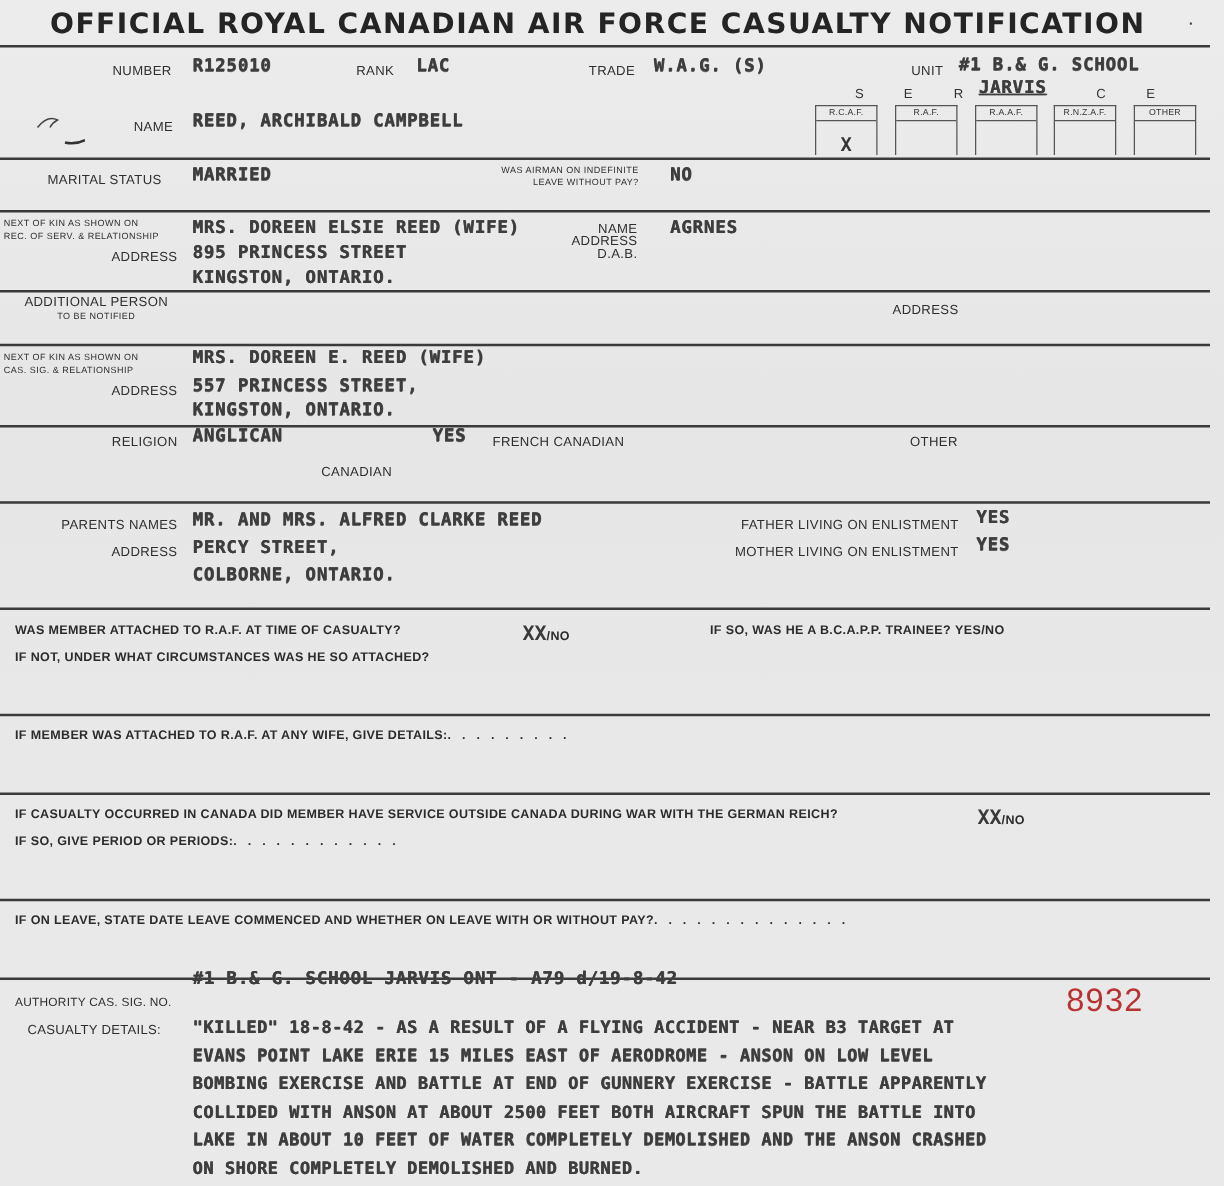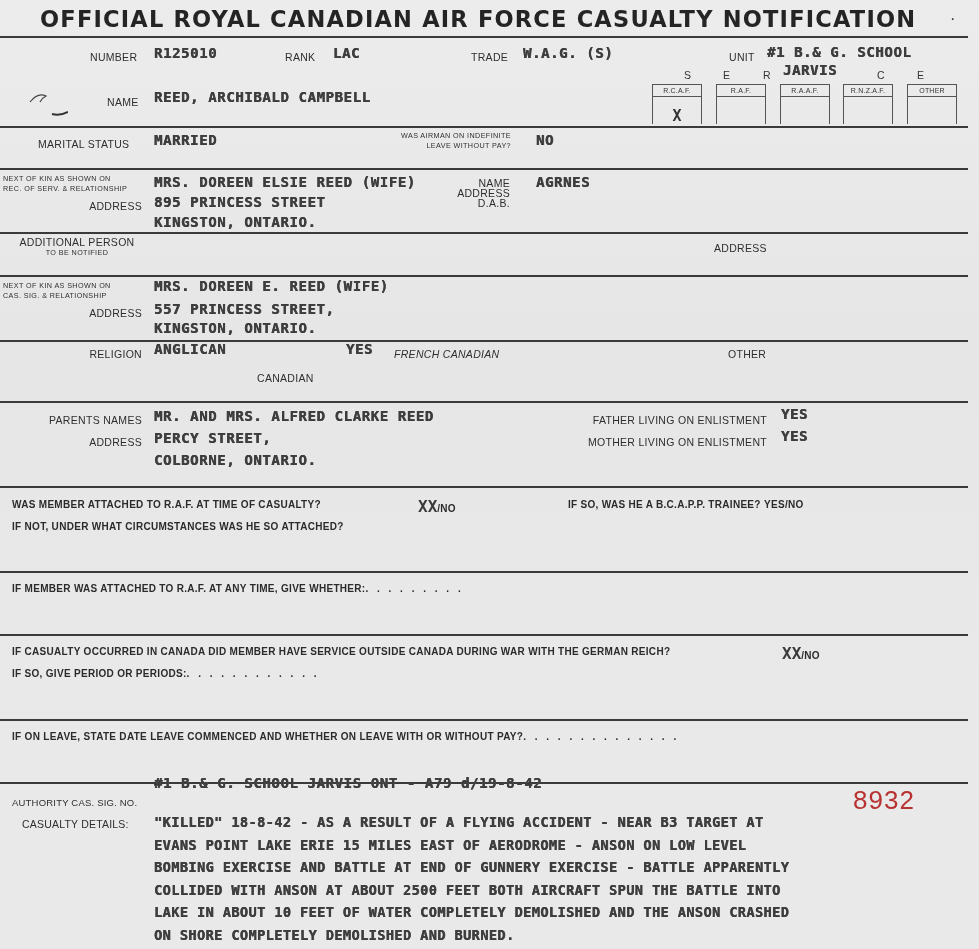--- a/index.html
+++ b/index.html
@@ -64,21 +64,21 @@
   </svg>
 
   <div class="abs lbl" style="left:90px; top:51px;">NUMBER</div>
   <div class="abs tw" style="left:154px; top:45px;">R125010</div>
   <div class="abs lbl" style="left:285px; top:51px;">RANK</div>
   <div class="abs tw" style="left:333px; top:45px;">LAC</div>
   <div class="abs lbl" style="left:471px; top:51px;">TRADE</div>
   <div class="abs tw" style="left:523px; top:45px;">W.A.G. (S)</div>
   <div class="abs lbl" style="left:729px; top:51px;">UNIT</div>
   <div class="abs tw" style="left:767px; top:44px;">#1 B.&amp; G. SCHOOL</div>
-  <div class="abs tw" style="left:783px; top:62px;">JARVIS</div>
+  <div class="abs tw" style="left:783px; top:62px;text-decoration:underline;">JARVIS</div>
 
   <div class="abs svc-letter" style="left:684px; top:69px;">S</div>
   <div class="abs svc-letter" style="left:723px; top:69px;">E</div>
   <div class="abs svc-letter" style="left:763px; top:69px;">R</div>
   <div class="abs svc-letter" style="left:877px; top:69px;">C</div>
   <div class="abs svc-letter" style="left:917px; top:69px;">E</div>
 
   <div class="svc-box" style="left:652px; top:84px;">
     <div class="head">R.C.A.F.</div>
     <div class="mark">X</div>
@@ -143,21 +143,21 @@
   <div class="abs tw" style="left:154px; top:278px;">MRS. DOREEN E. REED (WIFE)</div>
   <div class="abs lbl right" style="left:60px; width:82px; top:307px;">ADDRESS</div>
   <div class="abs tw" style="left:154px; top:301px;">557 PRINCESS STREET,</div>
   <div class="abs tw" style="left:154px; top:320px;">KINGSTON, ONTARIO.</div>
   <div class="rule" style="top:340px;"></div>
 
   <div class="abs lbl right" style="left:40px; width:102px; top:348px;">RELIGION</div>
   <div class="abs tw" style="left:154px; top:341px;">ANGLICAN</div>
   <div class="abs lbl" style="left:257px; top:348px;margin-top:24px;">CANADIAN</div>
   <div class="abs tw" style="left:346px; top:341px;">YES</div>
-  <div class="abs lbl" style="left:394px; top:348px;font-style:italic;">FRENCH CANADIAN</div>
+  <div class="abs lbl" style="left:394px; top:348px;">FRENCH CANADIAN</div>
   <div class="abs lbl" style="left:728px; top:348px;">OTHER</div>
   <div class="rule" style="top:401px;"></div>
 
   <div class="abs lbl right" style="left:20px; width:122px; top:414px;">PARENTS NAMES</div>
   <div class="abs tw" style="left:154px; top:408px;">MR. AND MRS. ALFRED CLARKE REED</div>
   <div class="abs lbl right" style="left:60px; width:82px; top:436px;">ADDRESS</div>
   <div class="abs tw" style="left:154px; top:430px;">PERCY STREET,</div>
   <div class="abs tw" style="left:154px; top:452px;">COLBORNE, ONTARIO.</div>
   <div class="abs lbl right" style="left:540px; width:227px; top:414px;">FATHER LIVING ON ENLISTMENT</div>
   <div class="abs tw" style="left:781px; top:406px;">YES</div>
@@ -168,21 +168,21 @@
   <div class="abs q" style="left:12px; top:499px;">WAS MEMBER ATTACHED TO R.A.F. AT TIME OF CASUALTY?</div>
   <div class="abs" style="left:418px; top:497px;">
     <span class="strike">XX</span><span class="q">/NO</span>
   </div>
   <div class="abs q" style="left:524px; top:499px;padding-left:44px;">IF SO, WAS HE A B.C.A.P.P. TRAINEE?</div>
   <div class="abs q" style="left:764px; top:499px;">YES/NO</div>
   <div class="abs q" style="left:12px; top:521px;">IF NOT, UNDER WHAT CIRCUMSTANCES WAS HE SO ATTACHED?</div>
   <div class="rule" style="top:571px;"></div>
 
   <div class="abs q" style="left:12px; top:583px;">
-    <span>IF MEMBER WAS ATTACHED TO R.A.F. AT ANY TIME, GIVE WHETHER:</span><span class="dots">. . . . . . . . .</span>
+    <span>IF MEMBER WAS ATTACHED TO R.A.F. AT ANY WIFE, GIVE DETAILS:</span><span class="dots">. . . . . . . . .</span>
   </div>
   <div class="rule" style="top:634px;"></div>
 
   <div class="abs q" style="left:12px; top:646px;">IF CASUALTY OCCURRED IN CANADA DID MEMBER HAVE SERVICE OUTSIDE CANADA DURING WAR WITH THE GERMAN REICH?</div>
   <div class="abs" style="left:782px; top:644px;">
     <span class="strike">XX</span><span class="q">/NO</span>
   </div>
   <div class="abs q" style="left:12px; top:668px;">
     <span>IF SO, GIVE PERIOD OR PERIODS:</span><span class="dots">. . . . . . . . . . . .</span>
   </div>

